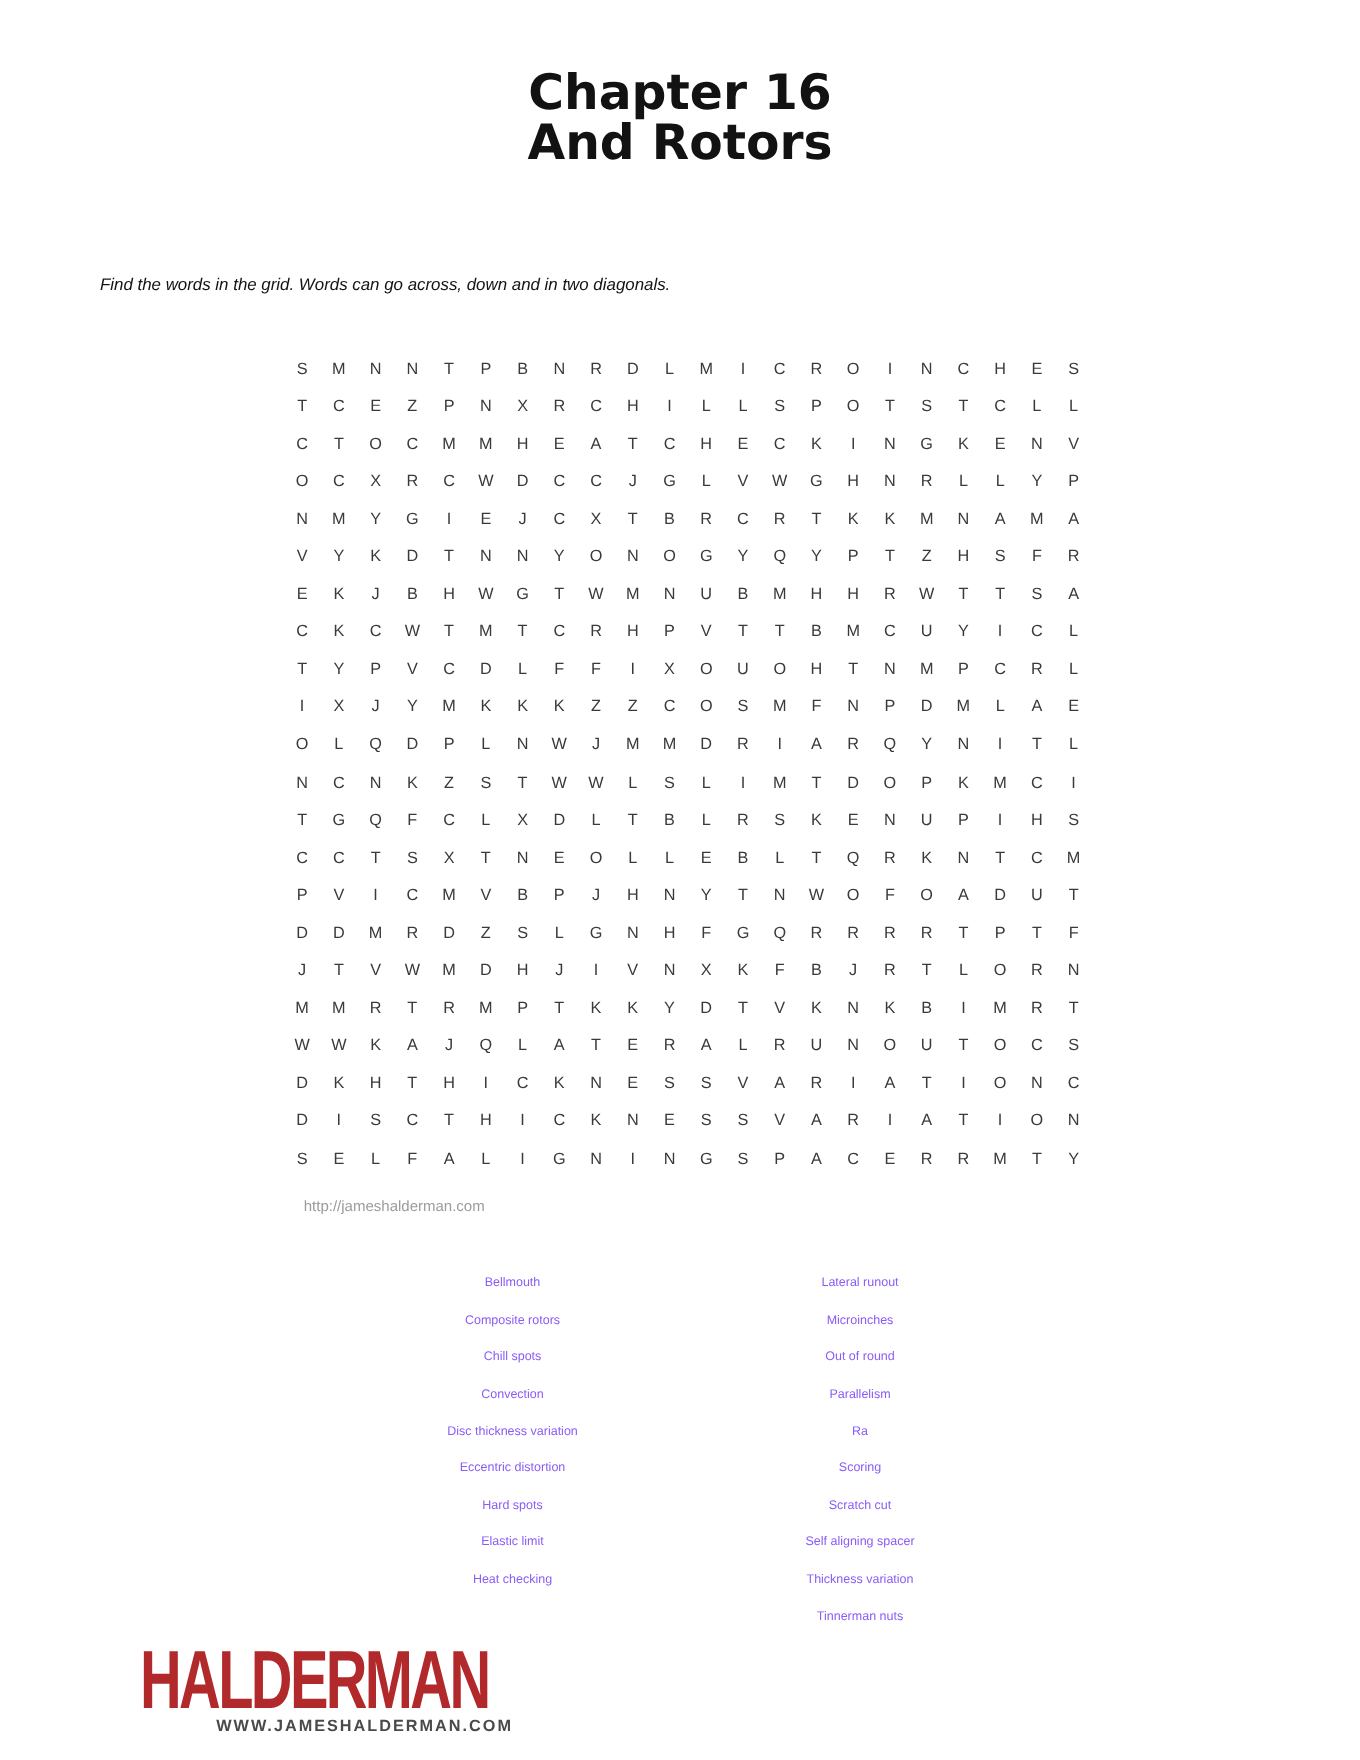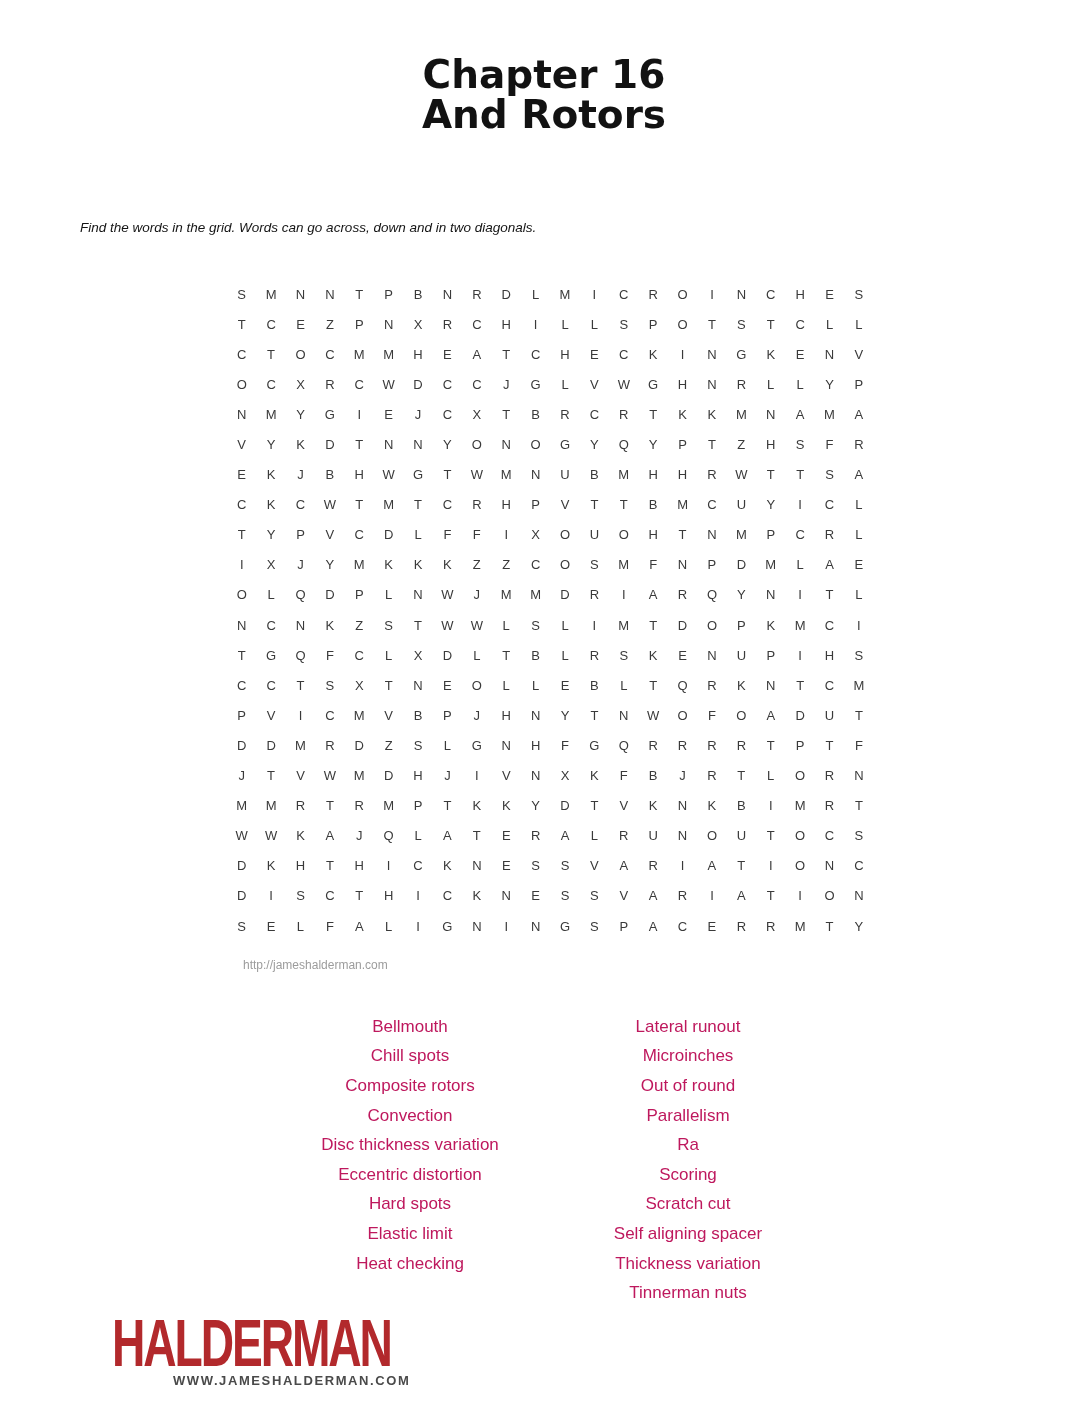--- a/index.html
+++ b/index.html
@@ -29,21 +29,21 @@
     position:absolute; top:958px; left:243px;
     font-size:12px; color:#9c9c9c;
   }
   .word-col {
     position:absolute; top:1012px; width:350px;
   }
   .word-col.left  { left:235px; }
   .word-col.right { left:513px; }
   .word {
     height:29.6px; display:flex; align-items:center; justify-content:center;
-    font-size:17px; color:#be185d;
+    font-size:10px; color:#8b5cf6;
   }
   .logo-block { position:absolute; left:112px; top:1314px; }
   .logo-text {
     font-weight:bold; font-size:66px; line-height:58px;
     letter-spacing:-3px; color:#b2292c;
     transform:scaleX(0.70); transform-origin:left bottom;
     white-space:nowrap;
   }
   .logo-subtext {
     margin-left:61px; margin-top:1px;
@@ -547,22 +547,22 @@
       <div class="cell">R</div>
       <div class="cell">M</div>
       <div class="cell">T</div>
       <div class="cell">Y</div>
     </div>
 
   <div class="source-url">http://jameshalderman.com</div>
 
   <div class="word-col left">
       <div class="word">Bellmouth</div>
+      <div class="word">Composite rotors</div>
       <div class="word">Chill spots</div>
-      <div class="word">Composite rotors</div>
       <div class="word">Convection</div>
       <div class="word">Disc thickness variation</div>
       <div class="word">Eccentric distortion</div>
       <div class="word">Hard spots</div>
       <div class="word">Elastic limit</div>
       <div class="word">Heat checking</div>
     </div>
   <div class="word-col right">
       <div class="word">Lateral runout</div>
       <div class="word">Microinches</div>

